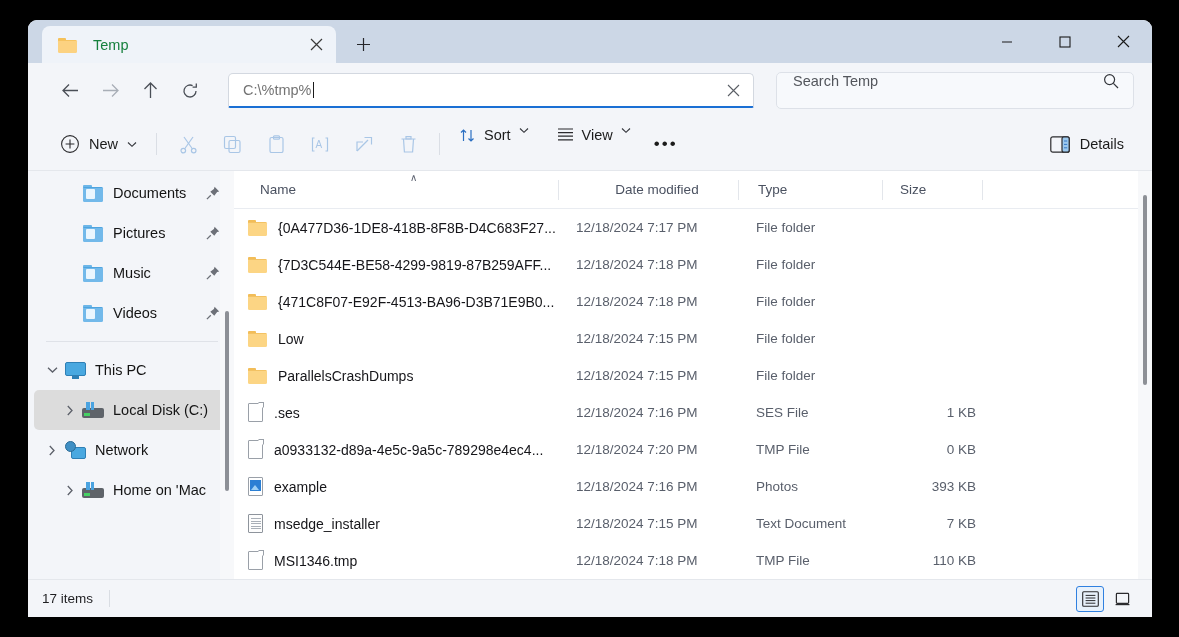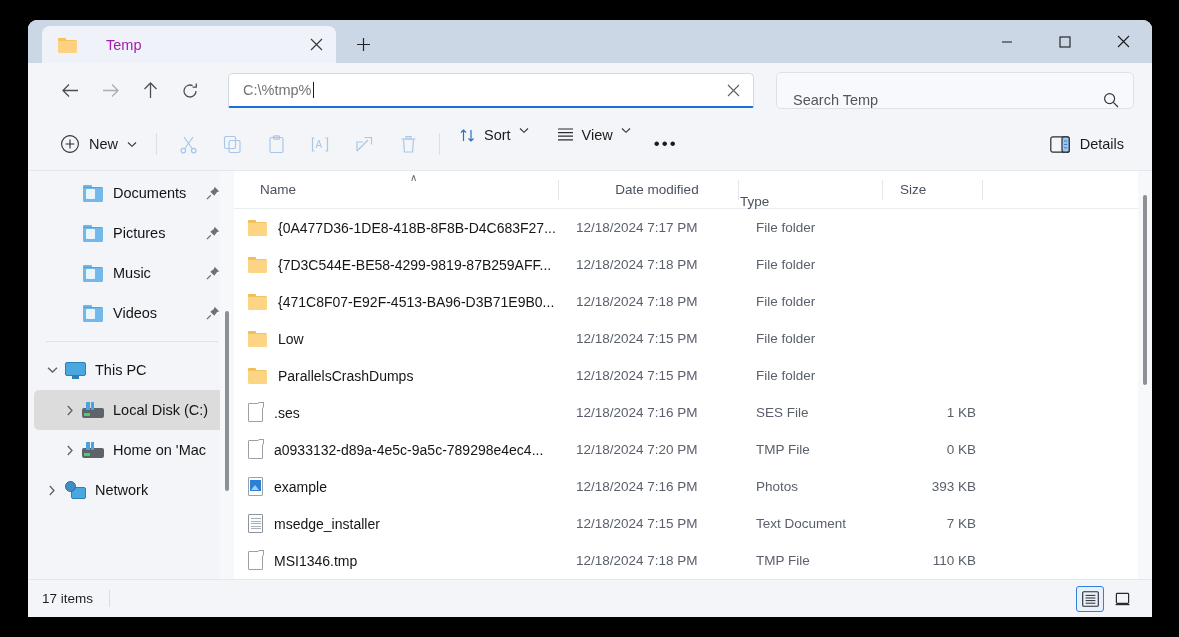--- a/index.html
+++ b/index.html
@@ -50,23 +50,23 @@
   .tab-folder-icon .back {
     position: absolute; left: 0; top: 1px; width: 8px; height: 3px;
     background: #f5c159; border-radius: 1px 1px 0 0;
   }
   .tab-folder-icon .body {
     position: absolute; left: 0; top: 3px; width: 19px; height: 13px;
     background: #fcd281; border-radius: 1.5px;
     border-top: 1.5px solid #f6c35f;
   }
   .tab-title {
-    margin-left: 29px;
+    margin-left: 16px;
     font-size: 14.5px;
-    color: #a21caf;
+    color: #15803d;
     flex: 1 1 auto;
     white-space: nowrap;
     overflow: hidden;
   }
   .tab-close {
     width: 28px; height: 26px;
     display: flex; align-items: center; justify-content: center;
     border-radius: 4px;
     color: #3a3a3a;
   }
@@ -147,21 +147,21 @@
   }
 
   #searchbox {
     margin-left: 22px;
     flex: 1 1 auto;
     height: 37px;
     background: #f7f9fc;
     border: 1px solid #dde1e8;
     border-radius: 5px;
     display: flex;
-    align-items: flex-end;
+    align-items: flex-start;
     padding: 0 14px 0 16px;
   }
   #search-placeholder {
     font-size: 14.5px;
     color: #53565c;
     flex: 1 1 auto;
   }
   .search-icon { color: #33363b; display: flex; align-items: center; }
 
   
@@ -363,21 +363,21 @@
   }
   .col + .col::before {
     content: "";
     position: absolute;
     left: 0; top: 9px;
     width: 1px; height: 20px;
     background: #e3e6eb;
   }
   .col-name { width: 324px; padding-left: 26px; }
   .col-date { width: 180px; padding-left: 18px; justify-content: center; }
-  .col-type { width: 144px; padding-left: 2px; align-items: flex-end; }
+  .col-type { width: 144px; padding-left: 20px; }
   .col-size { width: 100px; padding-left: 18px; }
   .col-blank { flex: 1 1 auto; }
   .sort-caret {
     position: absolute;
     left: 176px;
     top: 1px;
     color: #5c6270;
     font-size: 10px;
   }
 
@@ -820,53 +820,53 @@
                 <span class="dots">
                   <i style="left:0;top:0"></i>
                   <i style="left:4.5px;top:0"></i>
                   <i style="left:0;top:4px"></i>
                   <i style="left:4.5px;top:4px"></i>
                 </span>
               </span>
             </span>
             <span class="side-label">Local Disk (C:)</span>
           </div>
+          <div class="side-item indent-1">
+            <span class="side-caret">
+              <svg width="8" height="11" viewBox="0 0 8 11">
+                <path d="M1.8 1 L6 5.5 L1.8 10" stroke="currentColor" stroke-width="1.3" fill="none"></path>
+              </svg>
+            </span>
+            <span class="side-ico">
+              <span class="net-icon">
+                <span class="m"></span>
+                <span class="g"></span>
+              </span>
+            </span>
+            <span class="side-label">Network</span>
+          </div>
           <div class="side-item indent-2">
             <span class="side-caret">
               <svg width="8" height="11" viewBox="0 0 8 11">
                 <path d="M1.8 1 L6 5.5 L1.8 10" stroke="currentColor" stroke-width="1.3" fill="none"></path>
               </svg>
             </span>
             <span class="side-ico">
               <span class="disk-icon">
                 <span class="base"></span>
                 <span class="led"></span>
                 <span class="dots">
                   <i style="left:0;top:0"></i>
                   <i style="left:4.5px;top:0"></i>
                   <i style="left:0;top:4px"></i>
                   <i style="left:4.5px;top:4px"></i>
                 </span>
               </span>
             </span>
             <span class="side-label">Home on 'Mac</span>
-          </div>
-          <div class="side-item indent-1">
-            <span class="side-caret">
-              <svg width="8" height="11" viewBox="0 0 8 11">
-                <path d="M1.8 1 L6 5.5 L1.8 10" stroke="currentColor" stroke-width="1.3" fill="none"></path>
-              </svg>
-            </span>
-            <span class="side-ico">
-              <span class="net-icon">
-                <span class="m"></span>
-                <span class="g"></span>
-              </span>
-            </span>
-            <span class="side-label">Network</span>
           </div>
         </div>
       <div class="sbar" style="top:0; bottom:0;">
         <div class="thumb" style="top:140px; height:180px;"></div>
       </div>
     </div>
 
     <div id="content">
 
       <div id="col-head">

